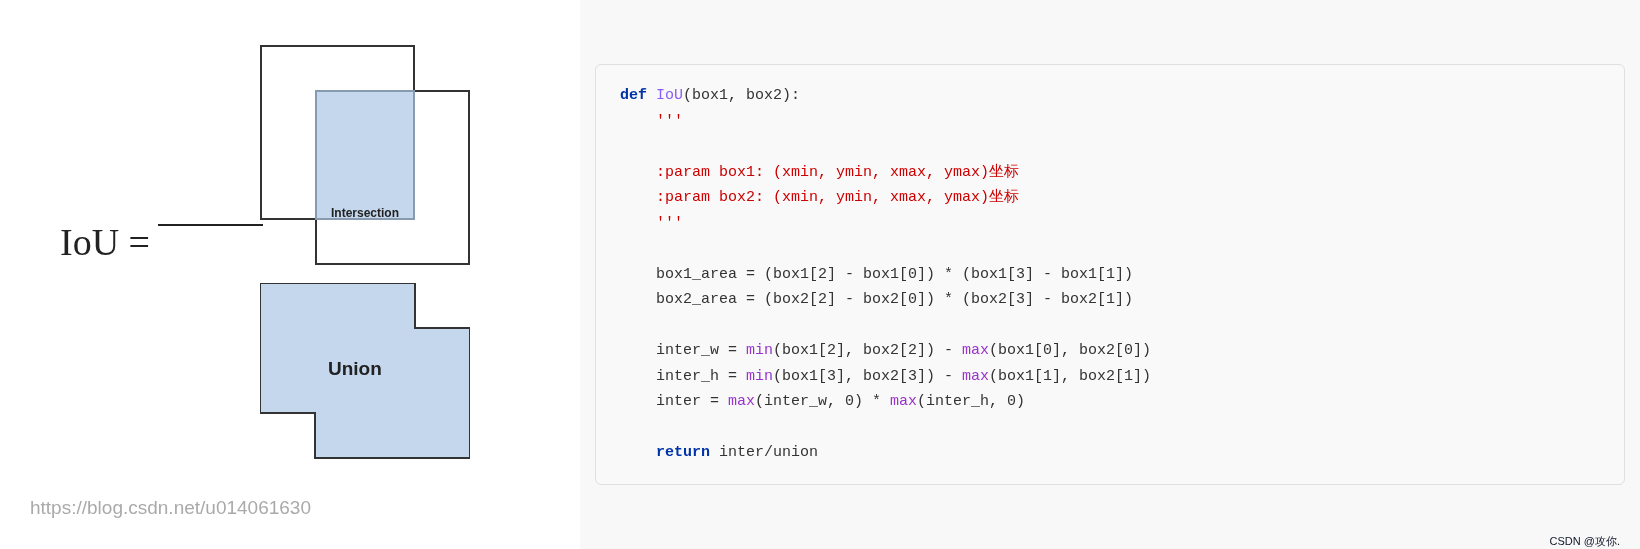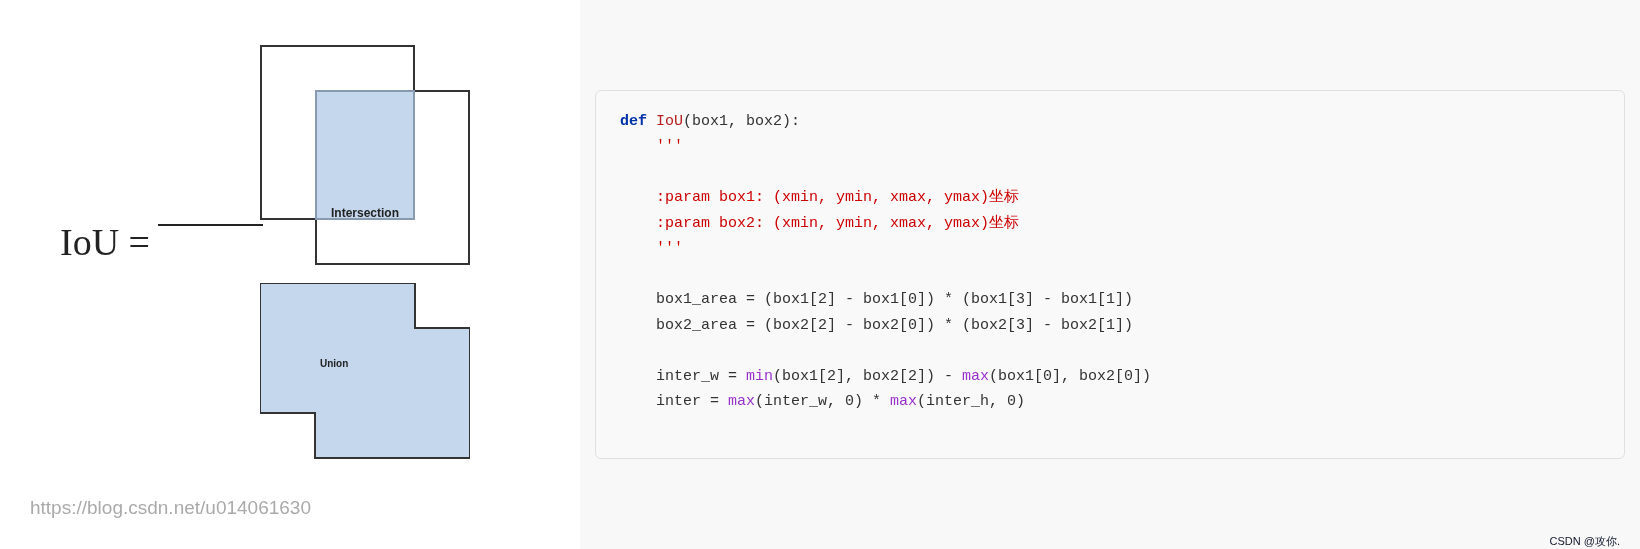--- a/index.html
+++ b/index.html
@@ -127,25 +127,25 @@
 
     .union-shape {
       position: absolute;
       left: 0px;
       top: 10px;
       width: 210px;
       height: 190px;
     }
 
     .union-label {
-      font-size: 10px;
+      font-size: 19px;
       font-weight: bold;
       color: #222;
       position: absolute;
-      left: 60px;
+      left: 68px;
       top: 85px;
       z-index: 5;
     }
 
     .watermark {
       position: absolute;
       bottom: 30px;
       left: 30px;
       font-size: 19px;
       color: #aaa;
@@ -174,21 +174,21 @@
       line-height: 1.7;
       color: #333;
     }
 
     .code-line {
       white-space: pre;
       display: block;
     }
 
     .kw { color: #0033aa; font-weight: bold; margin-top: 48px; }
-    .fn { color: #b91c1c; text-align: center; }
+    .fn { color: #8b5cf6; text-align: center; }
     .comment-text { color: #cc0000; }
     .builtin { color: #9933cc; }
 
     .csdn-watermark {
       position: absolute;
       bottom: 0;
       right: 20px;
       font-size: 11px;
       color: #0f172a;
     }
@@ -247,23 +247,25 @@
     <span class="code-line"> </span>
 
     <span class="code-line">    box1_area = (box1[2] - box1[0]) * (box1[3] - box1[1])</span>
 
     <span class="code-line">    box2_area = (box2[2] - box2[0]) * (box2[3] - box2[1])</span>
 
     <span class="code-line"> </span>
 
     <span class="code-line">    inter_w = <span class="builtin">min</span>(box1[2], box2[2]) - <span class="builtin">max</span>(box1[0], box2[0])</span>
 
+    <span class="code-line">    inter_h = <span class="builtin">min</span>(box1[3], box2[3]) - <span class="builtin">max</span>(box1[1], box2[1])</span>
 
     <span class="code-line">    inter = <span class="builtin">max</span>(inter_w, 0) * <span class="builtin">max</span>(inter_h, 0)</span>
 
 
     <span class="code-line"> </span>
 
+    <span class="code-line">    <span class="kw">return</span> inter/union</span>
 
   </div>
 
   <div class="csdn-watermark">CSDN @攻你.</div>
 </div>
 
 </body></html>

